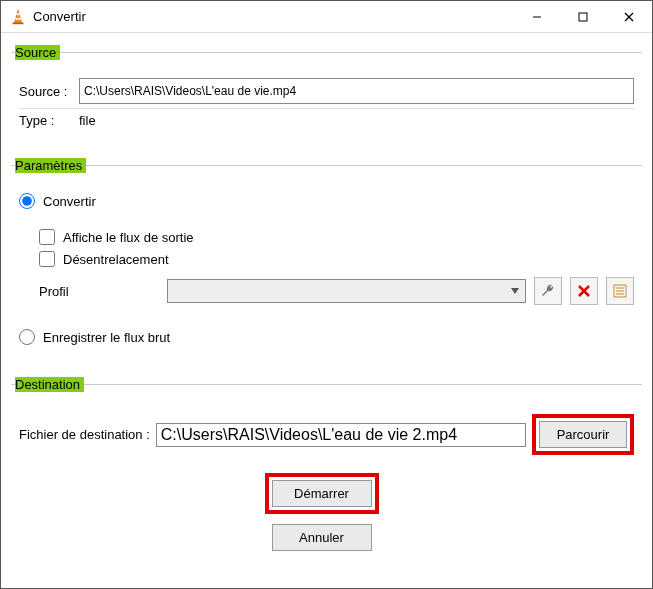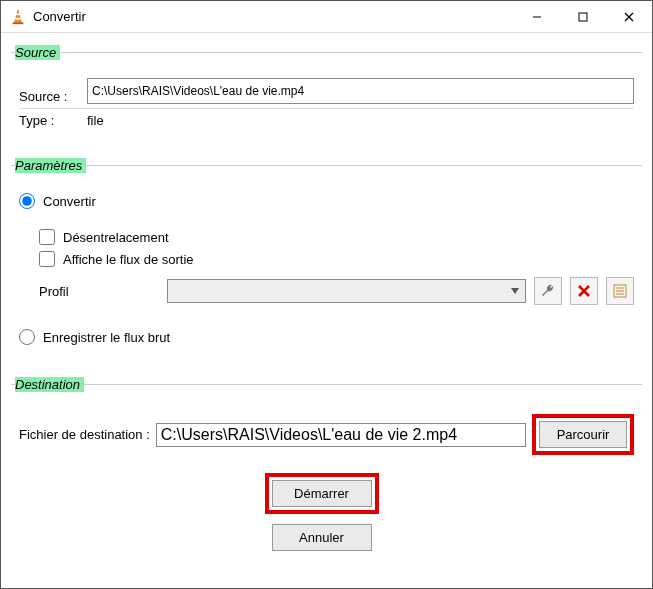--- a/index.html
+++ b/index.html
@@ -58,28 +58,26 @@
     border-right: none;
     border-bottom: none;
     padding: 14px 8px 14px 8px;
     margin: 4px 0 8px 0;
     position: relative;
   }
   fieldset > legend {
     font-size: 13px;
     padding: 0 4px 0 0;
     margin-left: -4px;
-    background: #86efac;
-    font-style: italic;
+    background: #84cc16;
   }
   .row {
     display: flex;
-    align-items: flex-end;
+    align-items: center;
     margin: 4px 0;
-    gap: 8px;
   }
   .label {
     min-width: 60px;
   }
   .source-input {
     flex: 1;
     height: 22px;
     border: 1px solid #888;
     padding: 12px 4px;
     font-family: inherit;
@@ -230,25 +228,25 @@
 
       <div class="radio-row">
         <input type="radio" name="mode" checked="" style="">
         <span>Convertir</span>
       </div>
 
       <div class="spacer"></div>
 
       <div class="check-row indent">
         <input type="checkbox" style="">
-        <span>Désentrelacement</span>
+        <span>Affiche le flux de sortie</span>
       </div>
       <div class="check-row indent">
         <input type="checkbox" style="">
-        <span>Affiche le flux de sortie</span>
+        <span>Désentrelacement</span>
       </div>
 
       <div class="profile-row">
         <span class="profile-label">Profil</span>
         <div class="profile-select">
           <svg width="8" height="6" viewBox="0 0 8 6">
               <polygon points="0,0 8,0 4,6" fill="#555"></polygon>
             </svg>
         </div>
         <div class="iconbtn">

